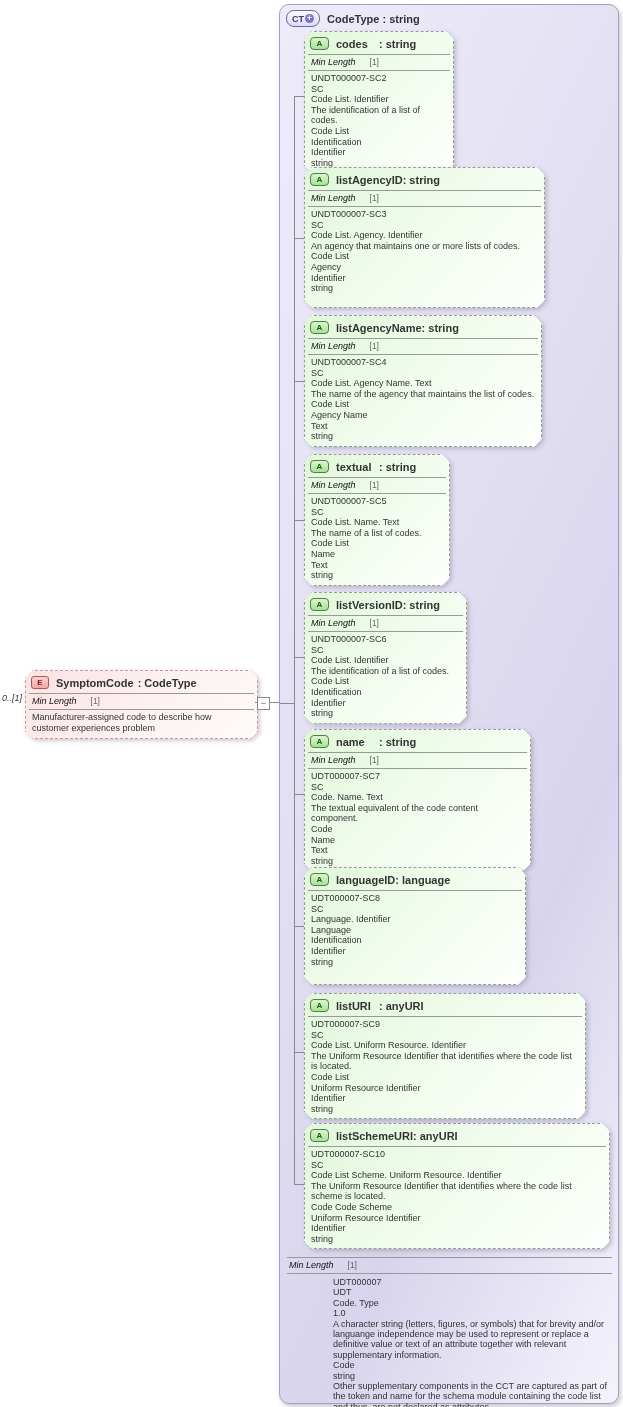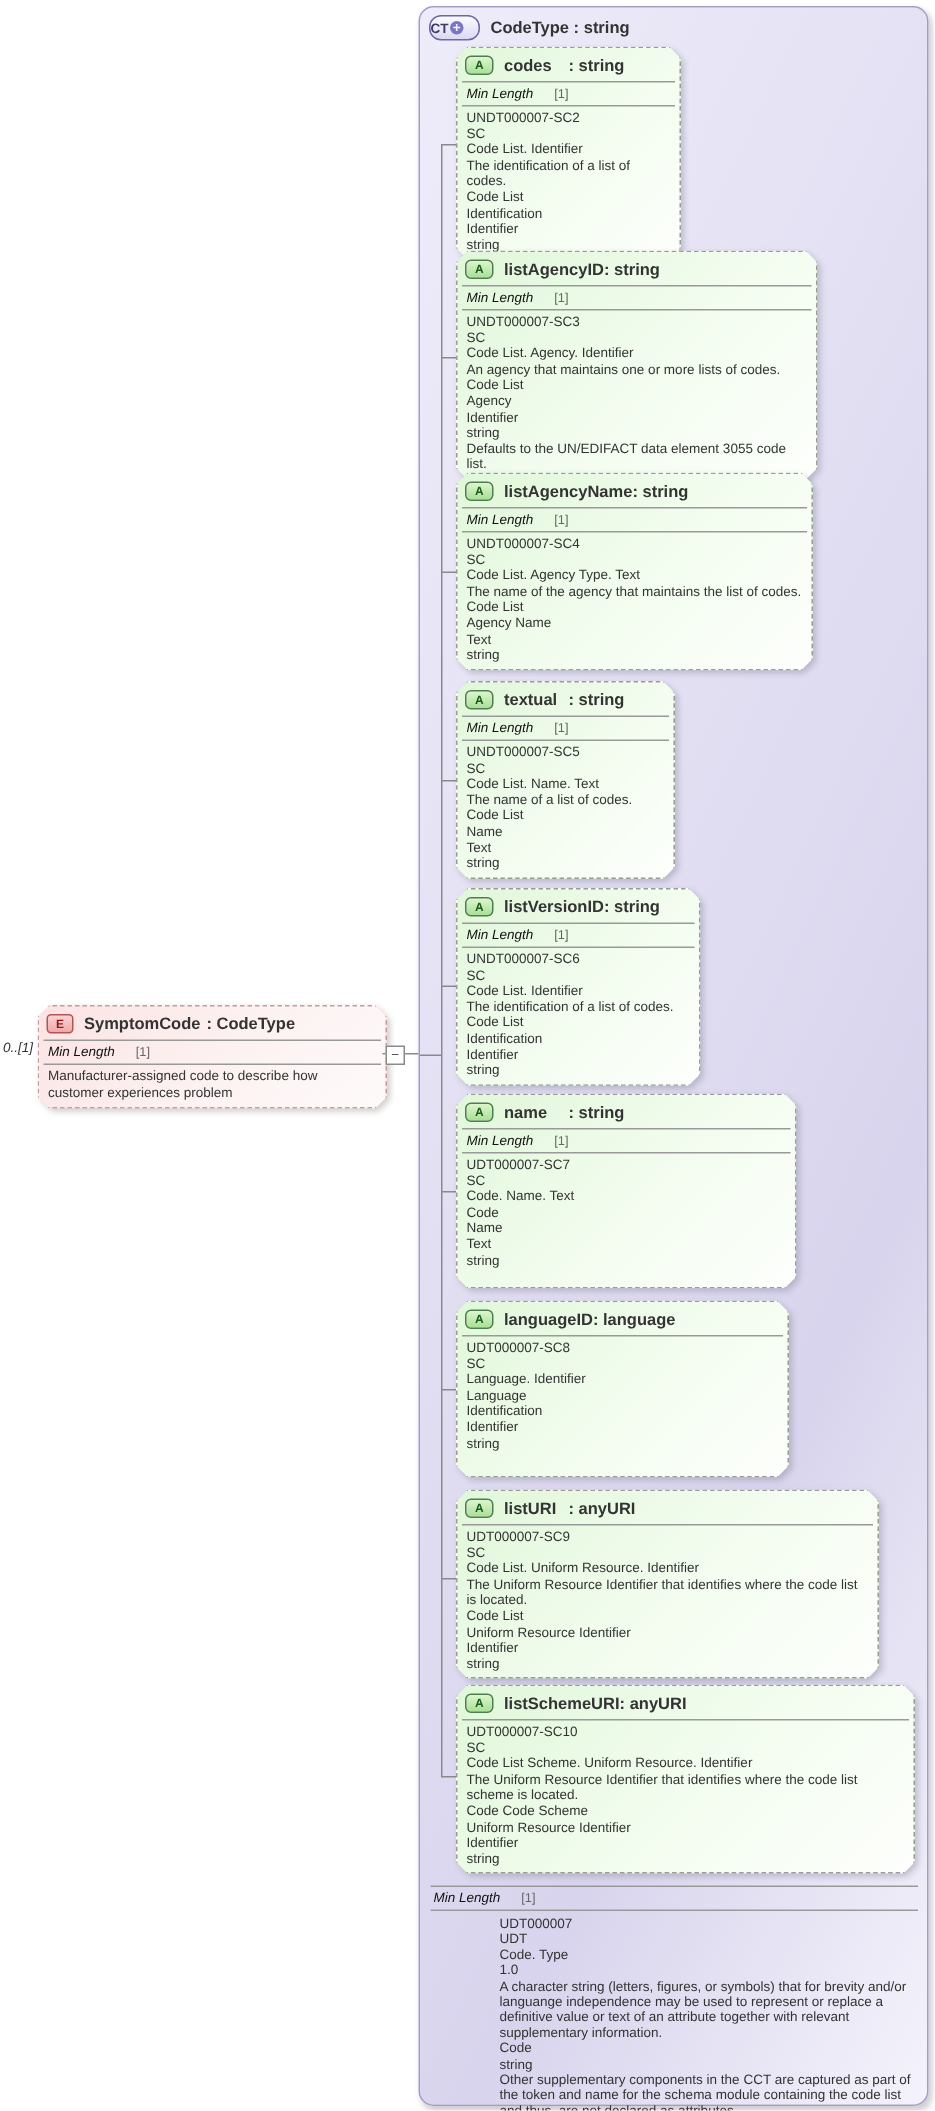--- a/index.html
+++ b/index.html
@@ -11,21 +11,21 @@
   .ct-box{
     position:absolute;left:279px;top:4px;width:338px;height:1398px;
     border:1px solid #a29ec7;border-radius:10px;
     background:linear-gradient(115deg,#eeecf9 0%,#e4e1f4 35%,#d8d4ed 70%,#f4f3fb 100%);
     box-shadow:2px 3px 4px rgba(110,110,130,.35);
   }
   .ct-header{position:absolute;left:6px;top:5px;display:flex;align-items:center;gap:7px;}
   .ct-icon{
     width:32px;height:15px;border:1px solid #6b68a8;border-radius:8px;
     background:linear-gradient(180deg,#fbfaff,#dcd9f2);
-    display:flex;align-items:center;justify-content:flex-start;gap:1px;
+    display:flex;align-items:center;justify-content:center;gap:1px;
     font-size:9px;font-weight:bold;color:#3c3c68;
   }
   .ct-plus{
     width:9px;height:9px;border-radius:50%;background:#7a76c2;color:#f0f0ff;
     font-size:9px;line-height:8px;text-align:center;font-weight:bold;
   }
   .ct-title{font-size:11px;font-weight:bold;color:#333;}
   
   .line{position:absolute;background:#8a8a8a;}
   .toggle{
@@ -169,42 +169,41 @@
       <div class="rule"></div>
       <div class="ann">
           <div>UNDT000007-SC3</div>
           <div>SC</div>
           <div>Code List. Agency. Identifier</div>
           <div>An agency that maintains one or more lists of codes.</div>
           <div>Code List</div>
           <div>Agency</div>
           <div>Identifier</div>
           <div>string</div>
-          <div>Defaults to the UN/EDIFACT data element 3055 code list.</div>
         </div>
     </div>
   </div>
 
   <div class="attr-wrap" style="left:24px;top:310px;width:238px;">
     <div class="attr-box chamfer" style="min-height:132px;">
       <div class="head">
         <span class="icon-a">A</span>
         <span class="t-name">listAgencyName</span>
         <span class="t-type">: string</span>
       </div>
       <div class="rule"></div>
       <div class="facet-row">
         <span class="facet-label">Min Length</span>
         <span class="facet-value">[1]</span>
       </div>
       <div class="rule"></div>
       <div class="ann">
           <div>UNDT000007-SC4</div>
           <div>SC</div>
-          <div>Code List. Agency Type. Text</div>
+          <div>Code List. Agency Name. Text</div>
           <div>The name of the agency that maintains the list of codes.</div>
           <div>Code List</div>
           <div>Agency Name</div>
           <div>Text</div>
           <div>string</div>
         </div>
     </div>
   </div>
 
   <div class="attr-wrap" style="left:24px;top:449px;width:146px;">
@@ -269,20 +268,21 @@
       <div class="rule"></div>
       <div class="facet-row">
         <span class="facet-label">Min Length</span>
         <span class="facet-value">[1]</span>
       </div>
       <div class="rule"></div>
       <div class="ann">
           <div>UDT000007-SC7</div>
           <div>SC</div>
           <div>Code. Name. Text</div>
+          <div>The textual equivalent of the code content component.</div>
           <div>Code</div>
           <div>Name</div>
           <div>Text</div>
           <div>string</div>
         </div>
     </div>
   </div>
 
   <div class="attr-wrap" style="left:24px;top:862px;width:222px;">
     <div class="attr-box chamfer" style="min-height:118px;">

